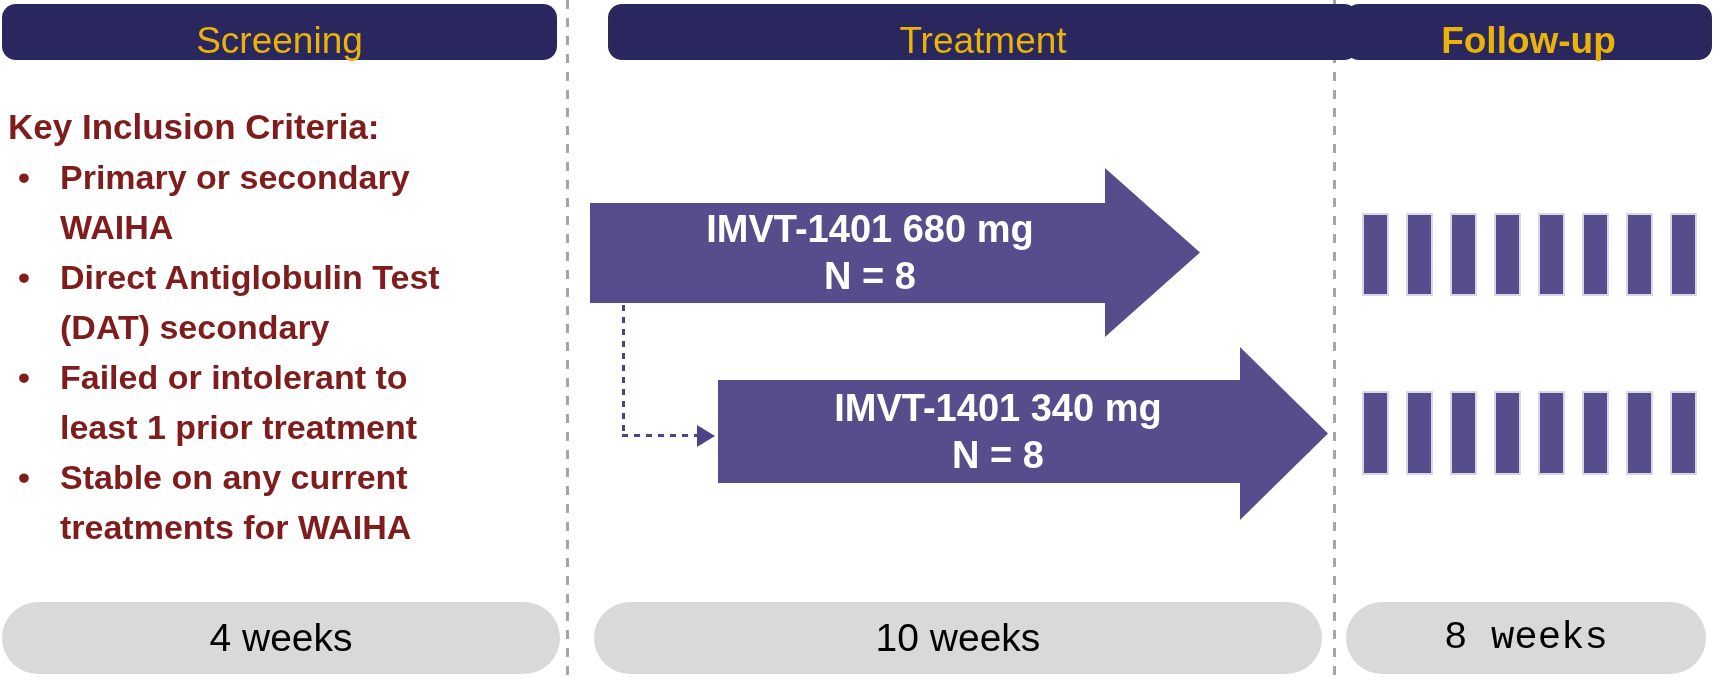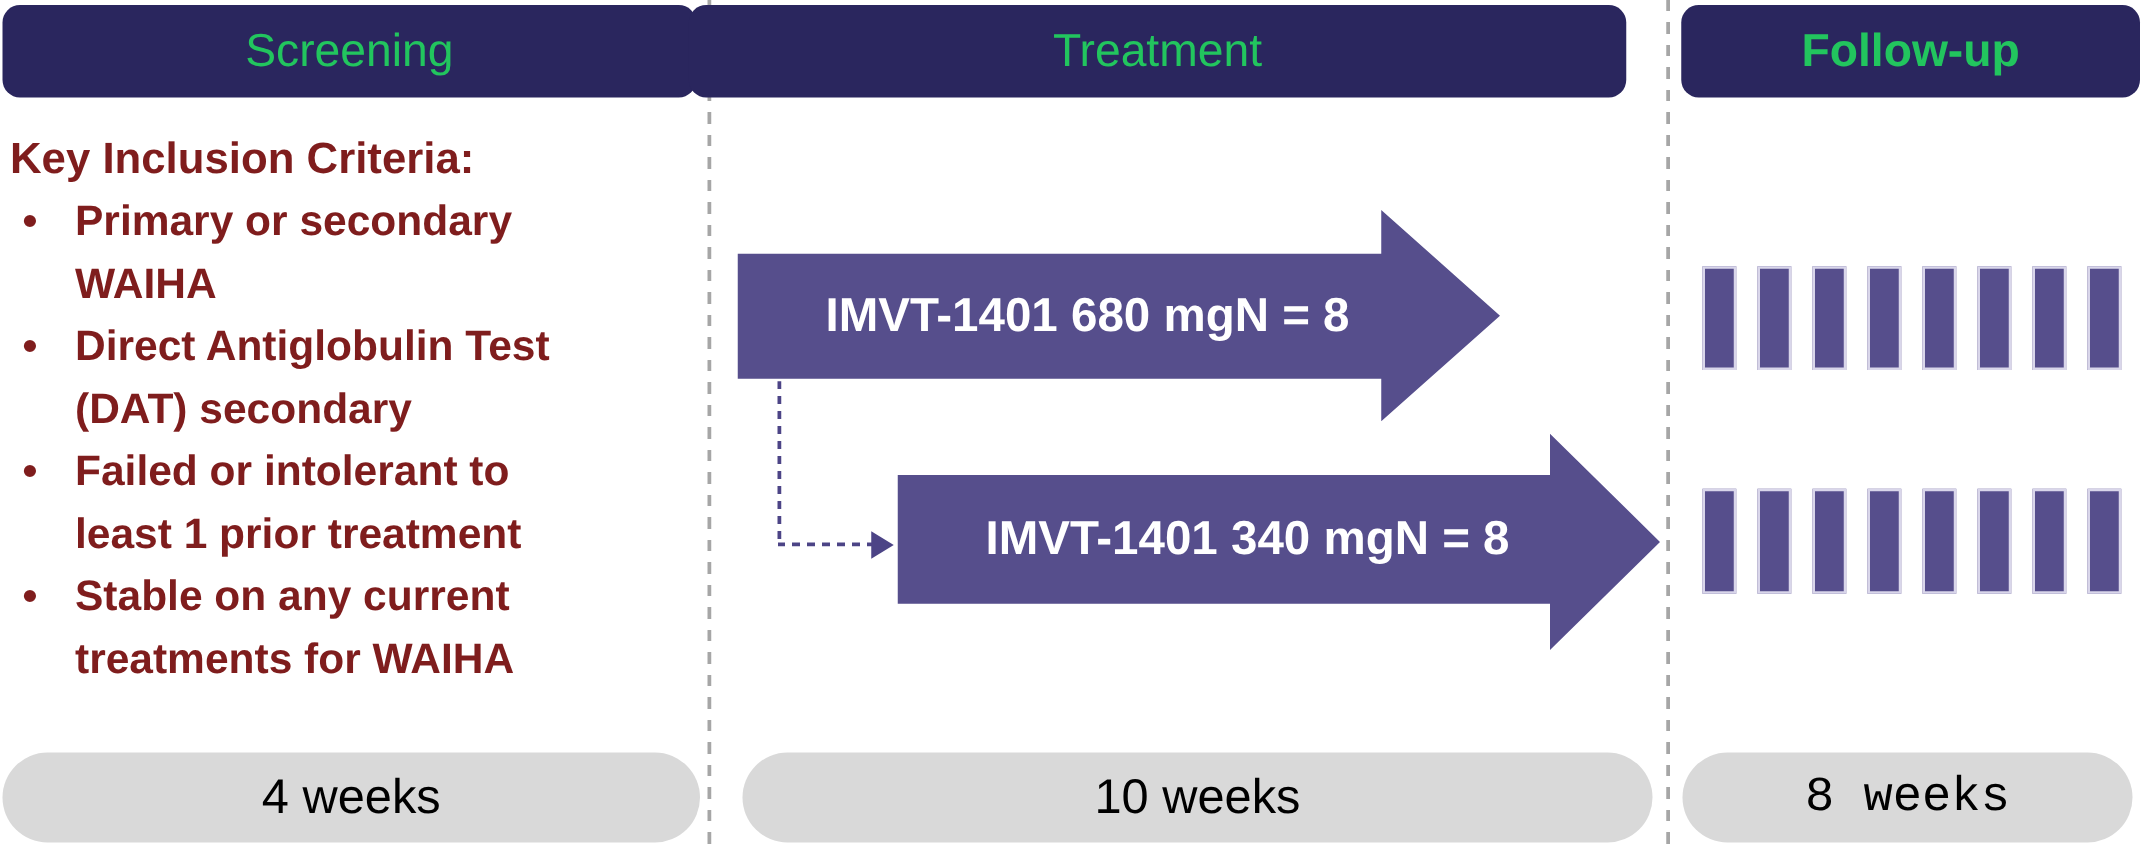--- a/index.html
+++ b/index.html
@@ -20,30 +20,30 @@
     height: 678px;
     background: repeating-linear-gradient(to bottom, #a6a6a6 0 9px, transparent 9px 18px);
   }
   .divider.left  { left: 566px; }
   .divider.right { left: 1333px; }
 
   
   .phase-header {
     position: absolute;
     top: 4px;
-    height: 74px;
+    height: 56px;
     background: #2a265e;
     border-radius: 14px;
-    color: #22c55e;
+    color: #eab308;
     font-size: 37px;
     line-height: 74px;
     text-align: center;
   }
   .phase-header.screening { left: 2px;    width: 555px; }
-  .phase-header.treatment { left: 551px;  width: 750px; }
+  .phase-header.treatment { left: 608px;  width: 750px; }
   .phase-header.followup  { left: 1345px; width: 367px; font-weight: bold; }
 
   
   .criteria-block { position: absolute; left: 8px; top: 102px; width: 545px; color: #7f1d1d; }
   .criteria-title { font-size: 35px; font-weight: bold; line-height: 50px; }
   .criteria-list  { margin: 0; padding: 0; list-style: none; width: 482px; font-weight: bold; }
   .criteria-list li {
     position: relative;
     padding-left: 52px;
     font-size: 34px;
@@ -59,20 +59,21 @@
   
   .arm-arrow { position: absolute; }
   .arm-arrow.arm1 { left: 590px; top: 168px; width: 610px; height: 169px; }
   .arm-arrow.arm2 { left: 718px; top: 347px; width: 610px; height: 173px; }
   .arm-arrow svg { position: absolute; left: 0; top: 0; }
   .arm-label {
     position: absolute;
     left: 0;
     width: 560px;
     display: flex;
+    flex-direction: column;
     align-items: center;
     justify-content: center;
     color: #ffffff;
     font-weight: bold;
     font-size: 38px;
     line-height: 47px;
     text-align: center;
   }
   .arm1 .arm-label { top: 35px; height: 100px; }
   .arm2 .arm-label { top: 33px; height: 103px; }

